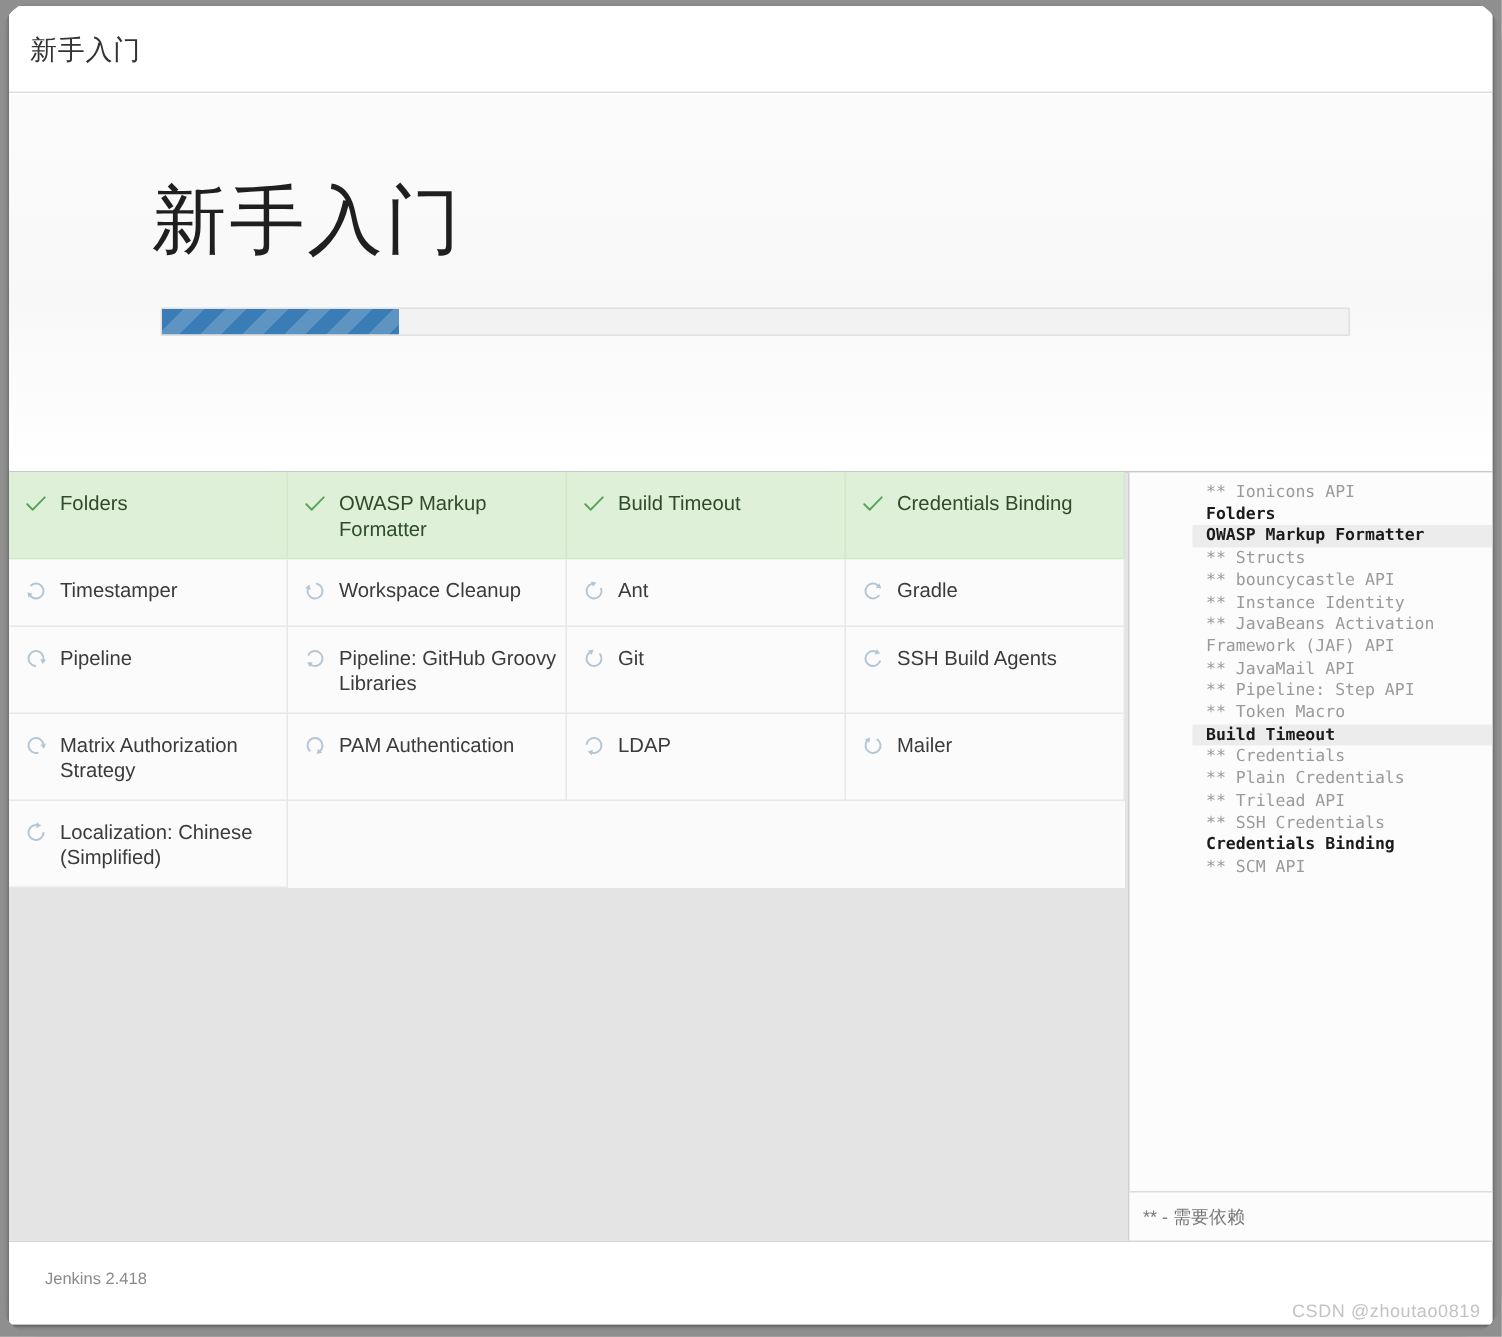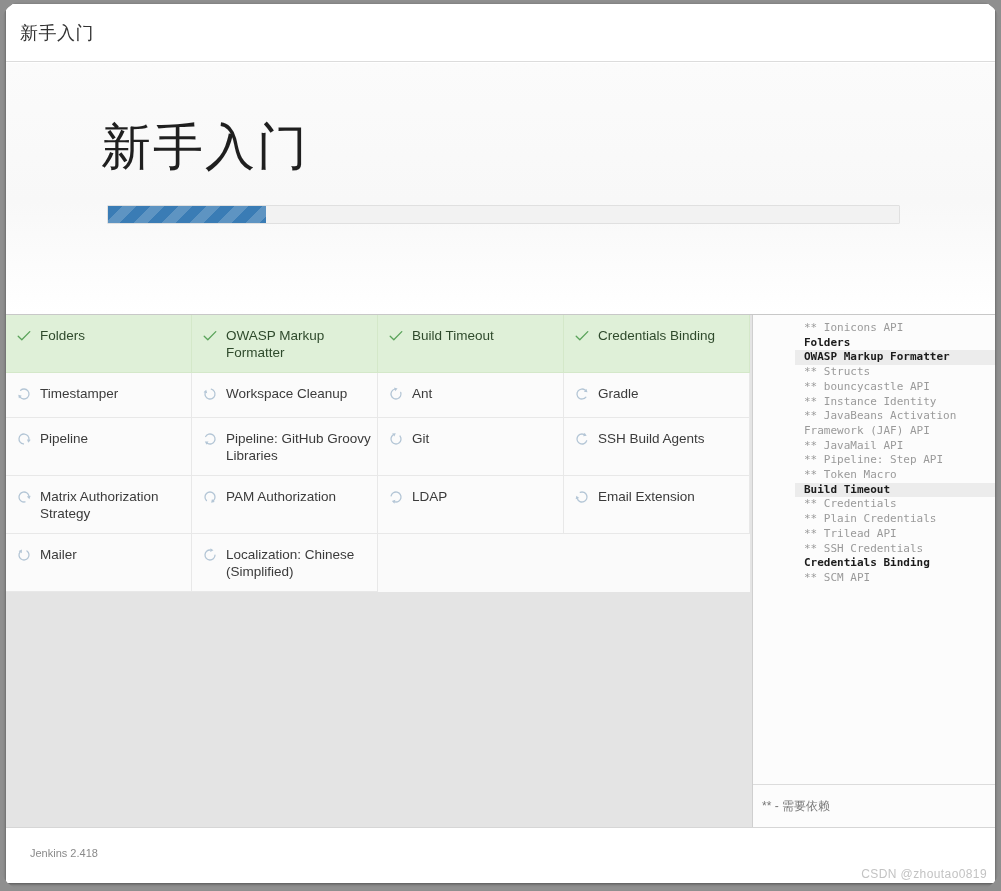--- a/index.html
+++ b/index.html
@@ -175,21 +175,21 @@
   .log-line.main {
     color: #1b1b1b;
     font-weight: bold;
   }
   .log-line.current {
     background: #ececec;
   }
   .log-footer {
     position: absolute;
     left: 0; right: 0; bottom: 0;
-    height: 44px;
+    height: 34px;
     border-top: 1px solid #dcdcdc;
     background: #fcfcfc;
     display: flex;
     align-items: center;
     padding-left: 9px;
     box-sizing: border-box;
   }
   .log-footer-text {
     font-size: 12px;
     color: #777777;
@@ -355,39 +355,30 @@
             </span>
             <span class="cell-label">Matrix Authorization Strategy</span>
           </div>
           <div class="cell">
             <span class="cell-icon">
               <svg width="14" height="14" viewBox="0 0 14 14" style="transform:rotate(135deg)">
                 <path d="M12 7 A5 5 0 1 1 7 2" stroke="#b4c6d6" stroke-width="1.3" fill="none" stroke-linecap="round"></path>
                 <path d="M7.1 0.2 L7.1 4.1 L10.2 2.2 Z" fill="#b4c6d6"></path>
               </svg>
             </span>
-            <span class="cell-label">PAM Authorization</span>
+            <span class="cell-label">PAM Authentication</span>
           </div>
           <div class="cell">
             <span class="cell-icon">
               <svg width="14" height="14" viewBox="0 0 14 14" style="transform:rotate(192deg)">
                 <path d="M12 7 A5 5 0 1 1 7 2" stroke="#b4c6d6" stroke-width="1.3" fill="none" stroke-linecap="round"></path>
                 <path d="M7.1 0.2 L7.1 4.1 L10.2 2.2 Z" fill="#b4c6d6"></path>
               </svg>
             </span>
             <span class="cell-label">LDAP</span>
-          </div>
-          <div class="cell">
-            <span class="cell-icon">
-              <svg width="14" height="14" viewBox="0 0 14 14" style="transform:rotate(249deg)">
-                <path d="M12 7 A5 5 0 1 1 7 2" stroke="#b4c6d6" stroke-width="1.3" fill="none" stroke-linecap="round"></path>
-                <path d="M7.1 0.2 L7.1 4.1 L10.2 2.2 Z" fill="#b4c6d6"></path>
-              </svg>
-            </span>
-            <span class="cell-label">Email Extension</span>
           </div>
           <div class="cell">
             <span class="cell-icon">
               <svg width="14" height="14" viewBox="0 0 14 14" style="transform:rotate(306deg)">
                 <path d="M12 7 A5 5 0 1 1 7 2" stroke="#b4c6d6" stroke-width="1.3" fill="none" stroke-linecap="round"></path>
                 <path d="M7.1 0.2 L7.1 4.1 L10.2 2.2 Z" fill="#b4c6d6"></path>
               </svg>
             </span>
             <span class="cell-label">Mailer</span>
           </div>

